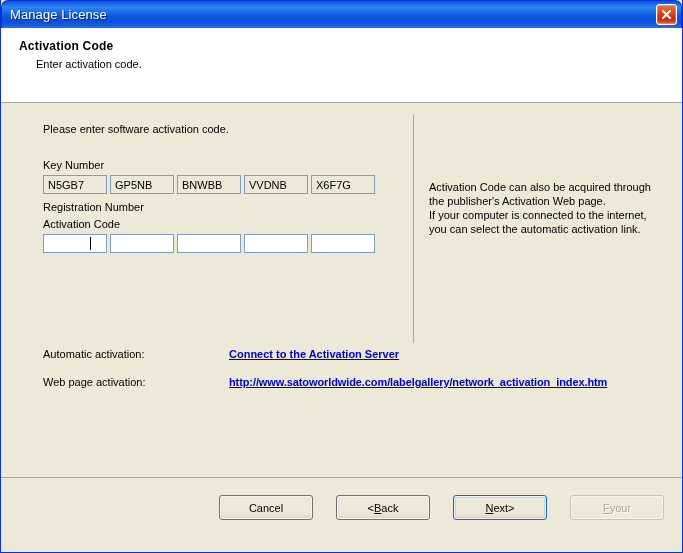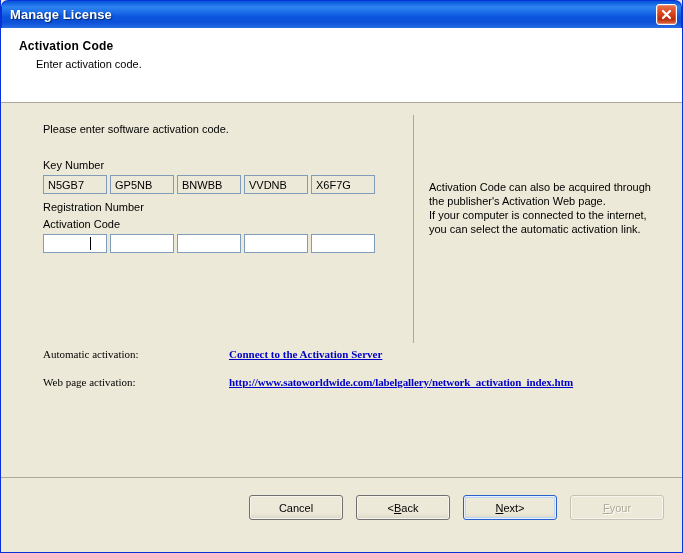--- a/index.html
+++ b/index.html
@@ -44,21 +44,21 @@
     border-top-right-radius: 7px;
     border: 1px solid #0831d9;
     border-bottom: none;
     padding-left: 6px;
     display: flex;
     align-items: center;
   }
   .title-text {
     color: #ffffff;
     font-size: 13px;
-    font-weight: bold;
+    font-weight: normal;
     text-shadow: 1px 1px 1px rgba(0,0,0,0.55);
     letter-spacing: 0.1px;
     padding-left: 2px;
   }
   .close-btn {
     position: absolute;
     right: 4px;
     top: 3px;
     width: 21px;
     height: 21px;
@@ -189,21 +189,20 @@
   .link-rows {
     position: absolute;
     left: 42px;
     top: 245px;
     right: 14px;
   }
   .link-row {
     display: flex;
     align-items: flex-end;
     margin-bottom: 16px;
-    font-family: Liberation Serif, serif;
   }
   .link-caption {
     width: 186px;
     flex: none;
     font-size: 11px;
     color: #000000;
   }
   .link {
     color: #0000c8;
     text-decoration: underline;
@@ -222,21 +221,21 @@
     height: 75px;
     background: #ece9d8;
     border-top: 1px solid #aca899;
     box-sizing: border-box;
   }
   .buttons {
     position: absolute;
     right: 18px;
     top: 17px;
     display: flex;
-    gap: 13px;
+    gap: 23px;
   }
   .btn {
     width: 94px;
     height: 25px;
     box-sizing: border-box;
     font-family: "Liberation Sans", sans-serif;
     font-size: 11px;
     color: #000000;
     background: #ece9d8;
     border: 1px solid #707070;

